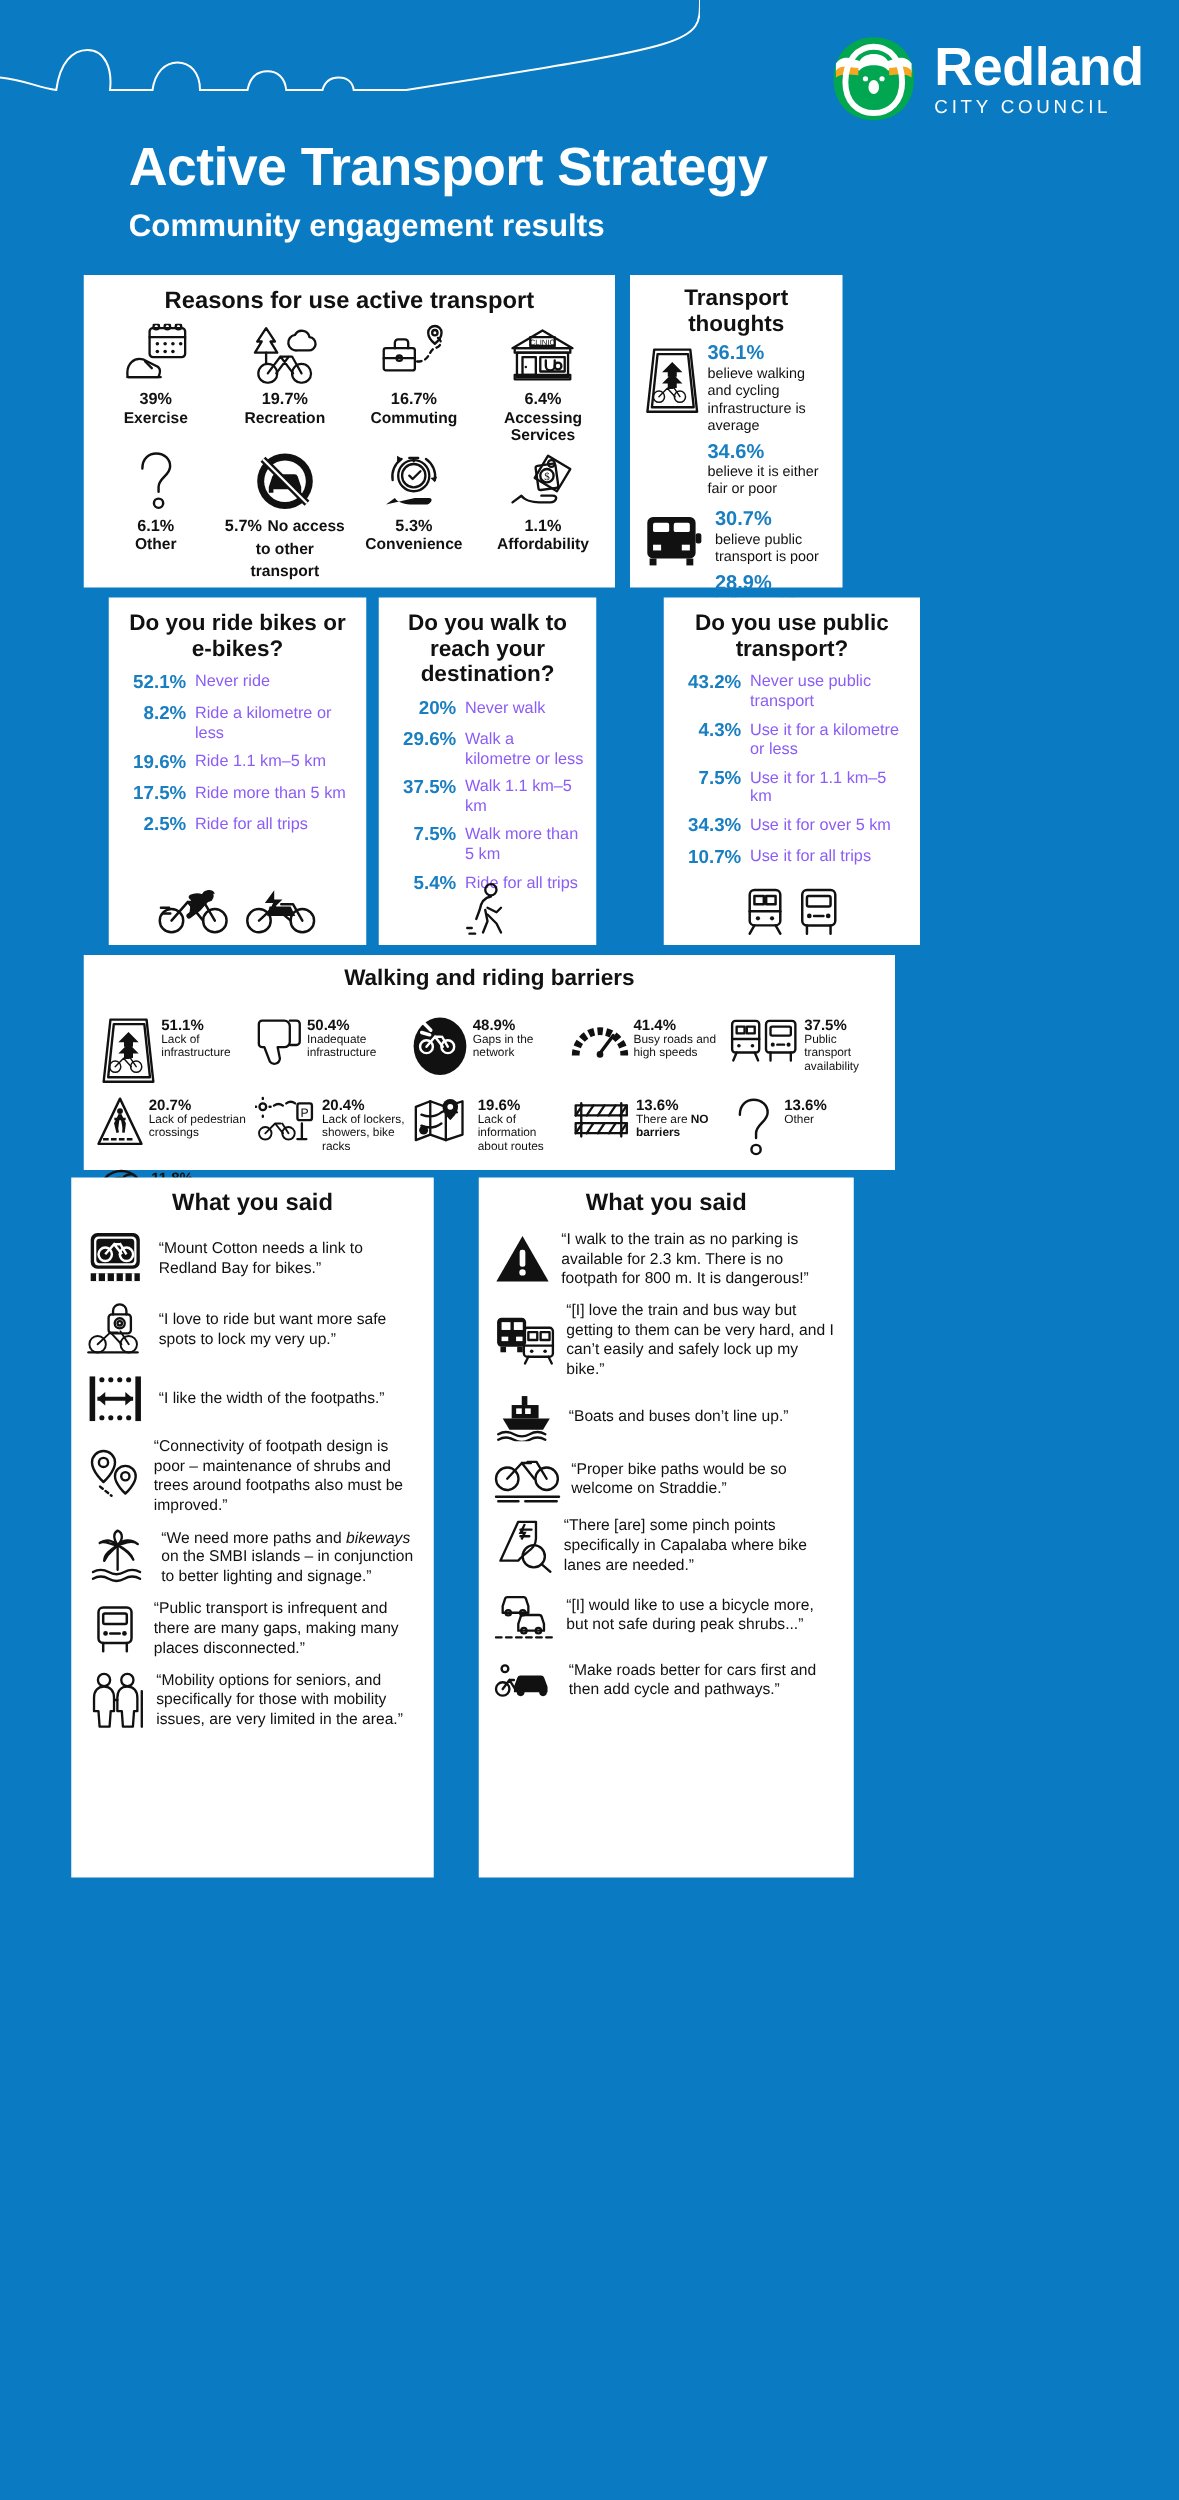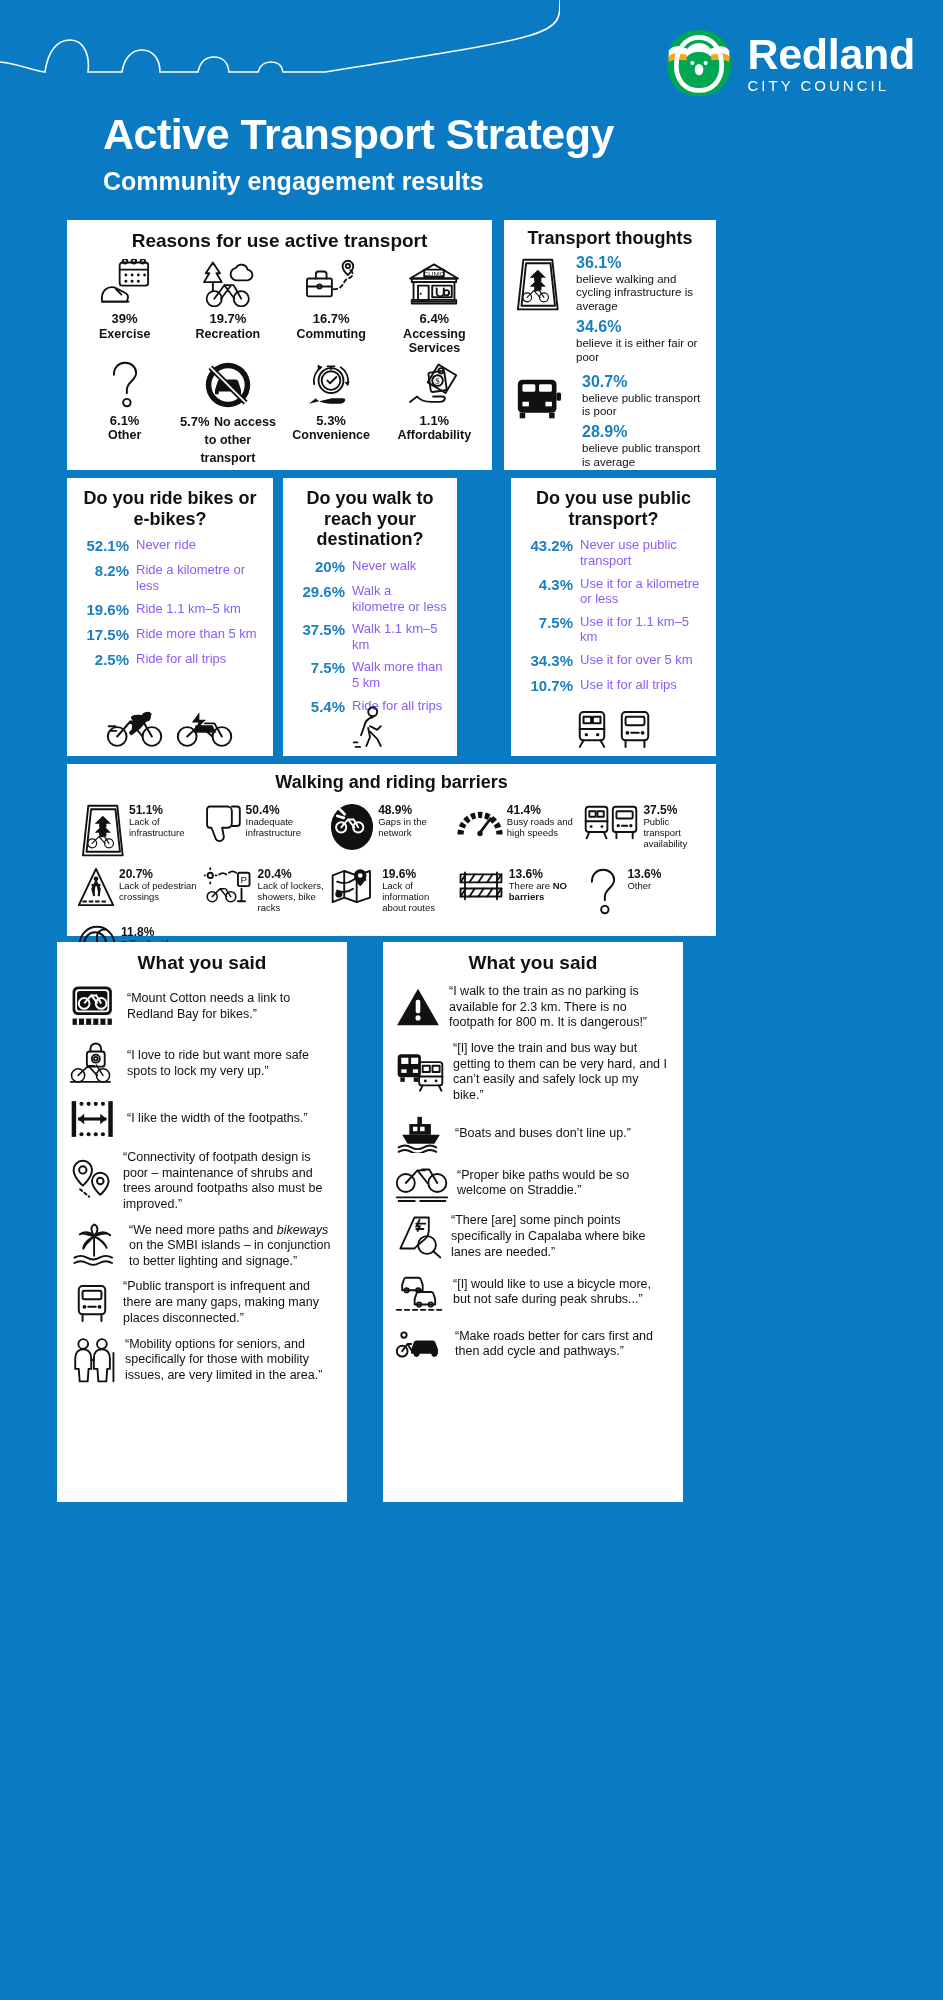--- a/index.html
+++ b/index.html
@@ -33,42 +33,42 @@
   #reasons { left: 67px; top: 220px; width: 425px; height: 250px; padding: 10px 6px 6px; }
   #reasons h2 { margin-bottom: 4px; }
   .rgrid { display: grid; grid-template-columns: repeat(4, 1fr); row-gap: 2px; margin-top: 4px; }
   .ritem { text-align: center; padding: 0 2px; }
   .ritem .ic { height: 54px; display: flex; align-items: center; justify-content: center; }
   .ritem .pct { font-size: 13px; font-weight: bold; color: #111; margin-top: 2px; line-height: 1.15; }
   .ritem .lbl { font-size: 12.5px; font-weight: bold; color: #111; line-height: 1.15; }
   .ritem.inline .pct, .ritem.inline .lbl { display: inline; }
 
   
-  #thoughts { left: 504px; top: 220px; width: 212px; height: 250px; padding: 8px 8px 4px; }
+  #thoughts { left: 504px; top: 220px; width: 170px; height: 250px; padding: 8px 8px 4px; }
   #thoughts h2 { font-size: 18px; margin-bottom: 4px; }
-  .trow { display: flex; align-items: flex-start; gap: 16px; margin-top: 4px; }
+  .trow { display: flex; align-items: flex-start; gap: 6px; margin-top: 4px; }
   .trow .ic { flex: 0 0 48px; display:flex; align-items:center; justify-content:center; padding-top:4px; }
   .trow .txt { flex: 1; }
   .tpct { font-size: 16px; line-height: 1.25; }
   .tdesc { font-size: 11.5px; color: #111; line-height: 1.2; margin-bottom: 3px; }
 
   
-  .qcard { padding: 10px 10px 20px; }
+  .qcard { padding: 10px 10px 20px; margin-left: 20px; }
   #q-bike { left: 67px; top: 478px; width: 206px; height: 278px; }
   #q-walk { left: 283px; top: 478px; width: 174px; height: 278px; }
   #q-pt   { left: 511px; top: 478px; width: 205px; height: 278px; }
   .qcard h2 { font-size: 18px; line-height: 1.15; margin-bottom: 8px; }
   .qrow { display: flex; gap: 7px; margin-bottom: 7px; align-items: flex-start; }
   .qpct { font-size: 15px; font-weight: bold; color: #1a7fc1; text-align: right; flex: 0 0 52px; line-height: 1.2; }
   .qlbl { font-size: 13px; color: #8b5cf6; line-height: 1.2; flex: 1; }
   .qfoot { position: absolute; bottom: 6px; left: 0; right: 0; display: flex; justify-content: center; gap: 10px; }
 
   
   #barriers { left: 67px; top: 764px; width: 649px; height: 172px; padding: 8px 10px; }
-  #barriers h2 { font-size: 18px; margin-bottom: 10px; }
+  #barriers h2 { font-size: 18px; margin-bottom: 20px; }
   .bgrid { display: grid; grid-template-columns: repeat(5, 1fr); row-gap: 8px; column-gap: 4px; }
   .bitem { display: flex; align-items: flex-start; gap: 4px; }
   .bitem .ic { flex: 0 0 38px; display: flex; align-items: center; justify-content: center; }
   .bpct { font-size: 12px; font-weight: bold; color: #111; line-height: 1.2; }
   .blbl { font-size: 9.5px; color: #111; line-height: 1.15; }
 
   
   #quotes-left  { left: 57px; top: 942px; width: 290px; height: 560px; padding: 10px 12px; }
   #quotes-right { left: 383px; top: 942px; width: 300px; height: 560px; padding: 10px 12px; }
   .qtitle { font-size: 19px; font-weight: bold; text-align: center; margin-bottom: 10px; color: #111; }

